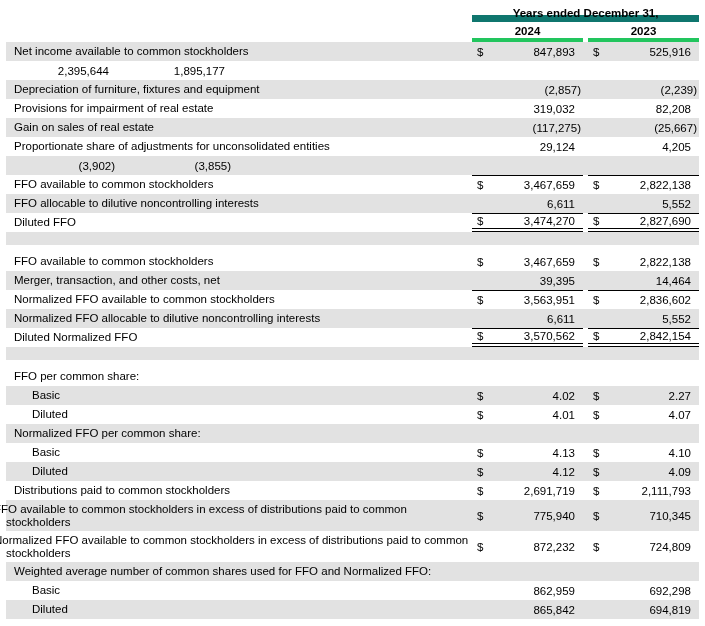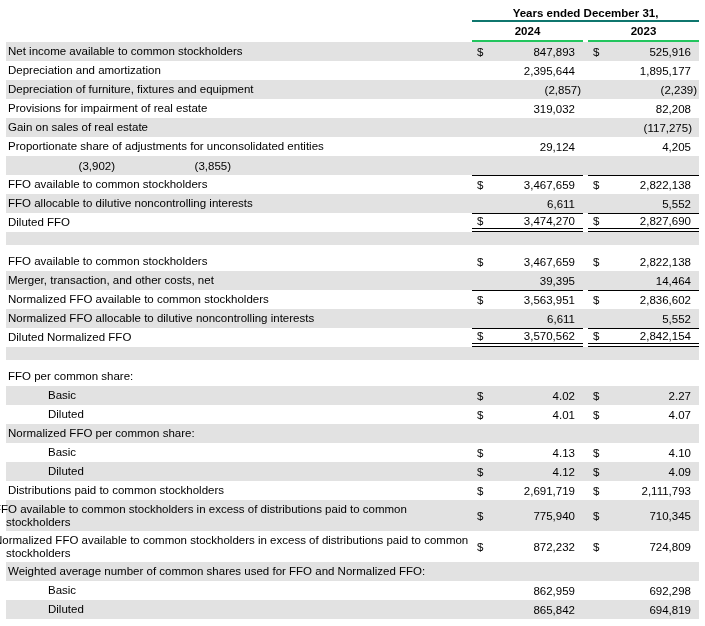--- a/index.html
+++ b/index.html
@@ -6,35 +6,35 @@
   .page{
     width:705px;height:626px;background:#fff;box-sizing:border-box;
     font-family:"Liberation Sans",sans-serif;font-size:11.5px;color:#000;
     padding-top:6px;overflow:hidden;
   }
   
   .hrow{display:flex;margin:0 6px;}
   .hspacer{flex:1;}
   .period{
     width:227px;height:16px;line-height:14px;text-align:center;font-weight:bold;
-    border-bottom:2px solid #0f766e;box-sizing:border-box;
+    border-bottom:7px solid #0f766e;box-sizing:border-box;
   }
   .ycol{
     width:111px;height:20px;line-height:19px;text-align:center;font-weight:bold;
-    border-bottom:2px solid #22c55e;box-sizing:border-box;
+    border-bottom:4px solid #22c55e;box-sizing:border-box;
   }
   .ygap{width:5px;}
   
   .row{display:flex;align-items:center;height:19px;margin:0 6px;}
   .row.shaded{background:#e2e2e2;}
   .row.row2{height:31px;}
   .blankrow{height:13px;margin:0 6px;background:#e2e2e2;}
   .gaprow{height:7px;}
-  .lbl{flex:1;padding-left:2px;line-height:13px;min-width:0;}
-  .lbl.ind{padding-left:42px;}
+  .lbl{flex:1;padding-left:8px;line-height:13px;min-width:0;}
+  .lbl.ind{padding-left:26px;}
   .lbl.wrap{padding-left:0;text-indent:-12px;}
   .cell{
     width:111px;height:100%;box-sizing:border-box;flex:0 0 111px;
     display:flex;align-items:center;padding-left:5px;padding-right:8px;
   }
   .cellgap{width:5px;height:100%;flex:0 0 5px;}
   .cell.bt{border-top:1px solid #000;}
   .cell.db{border-bottom:4px double #000;}
   .cur{}
   .val{margin-left:auto;}
@@ -61,21 +61,20 @@
           <span class="cur">$</span>
           <span class="val">847,893</span>
         </div>
         <div class="cellgap"></div>
         <div class="cell">
           <span class="cur">$</span>
           <span class="val">525,916</span>
         </div>
       </div>
       <div class="row">
-        <div class="lbl">Depreciation and amortization</div>
         <div class="cell">
           <span class="cur"></span>
           <span class="val">2,395,644</span>
         </div>
         <div class="cellgap"></div>
         <div class="cell">
           <span class="cur"></span>
           <span class="val">1,895,177</span>
         </div>
       </div>
@@ -103,20 +102,24 @@
           <span class="val">82,208</span>
         </div>
       </div>
       <div class="row shaded">
         <div class="lbl">Gain on sales of real estate</div>
         <div class="cell">
           <span class="cur"></span>
           <span class="val neg">(117,275)</span>
         </div>
         <div class="cellgap"></div>
+        <div class="cell">
+          <span class="cur"></span>
+          <span class="val neg">(25,667)</span>
+        </div>
       </div>
       <div class="row">
         <div class="lbl">Proportionate share of adjustments for unconsolidated entities</div>
         <div class="cell">
           <span class="cur"></span>
           <span class="val">29,124</span>
         </div>
         <div class="cellgap"></div>
         <div class="cell">
           <span class="cur"></span>

